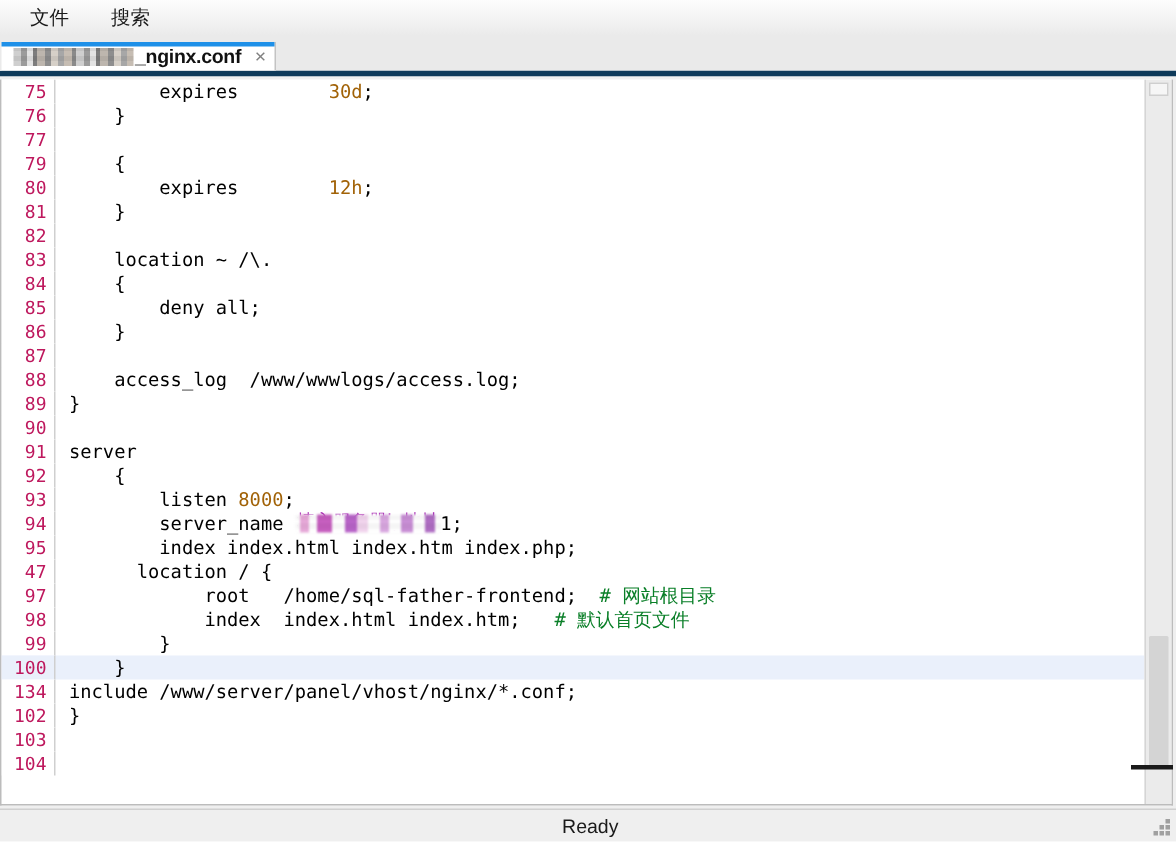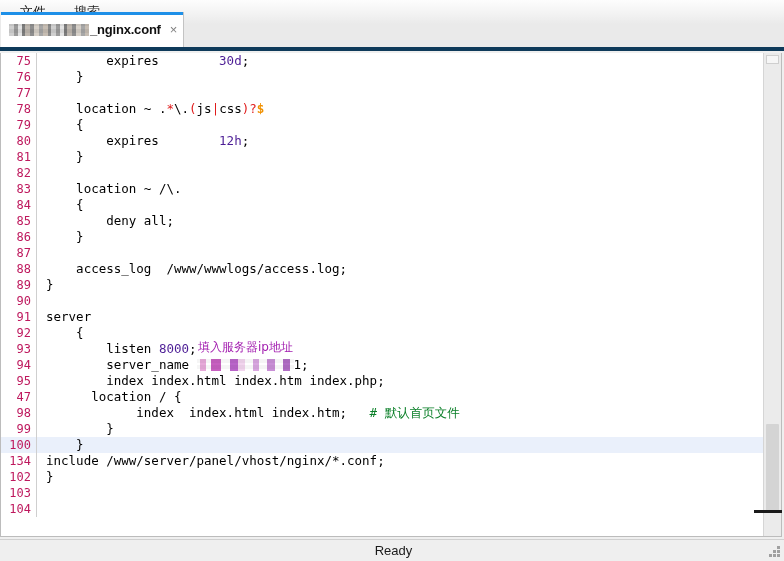--- a/index.html
+++ b/index.html
@@ -50,21 +50,21 @@
     height: 23px;
     background: #eaeaea;
     position: relative;
     flex: none;
     display: flex;
     align-items: flex-end;
     box-sizing: border-box;
   }
   .tab {
     position: relative;
-    height: 35px;
+    height: 19px;
     background: #ffffff;
     border-right: 1px solid #c3c3c3;
     border-left: 1px solid #eaeaea;
     display: flex;
     align-items: center;
     padding: 0 6px 0 8px;
     box-sizing: border-box;
     cursor: default;
     min-width: 150px;
   }
@@ -171,21 +171,21 @@
   }
   .row.current .gutter-cell { background: #eaf0fb; }
   .code-cell {
     padding-left: 9px;
     white-space: pre;
     color: #000000;
     flex: 1 1 auto;
   }
 
   
-  .tk-num    { color: #4c1d95; }
+  .tk-num    { color: #a16207; }
   .tk-rx     { color: #e01b1b; }
   .tk-dollar { color: #f09000; font-weight: bold; }
   .tk-cmt    { color: #0a7f28; }
   .tk-note   { color: #a21caf; font-family: "DejaVu Sans", sans-serif; font-size: 12px; }
 
   .redact-ip {
     display: inline-block;
     width: 97px;
     height: 12px;
     vertical-align: -2px;
@@ -291,40 +291,40 @@
   </div>
 
   <div class="dark-rule"></div>
 
   <div class="editor-outer">
     <div class="editor-frame">
       <div class="code-area" id="code-area">
           <div class="row"><div class="gutter-cell">75</div><div class="code-cell"><span>        expires        </span><span class="tk-num">30d</span><span>;</span></div></div>
           <div class="row"><div class="gutter-cell">76</div><div class="code-cell"><span>    }</span></div></div>
           <div class="row"><div class="gutter-cell">77</div><div class="code-cell"><span></span></div></div>
-          <div class="row"><div class="gutter-cell">78</div><div class="code-cell"><span>    location </span><span>~</span><span> .</span><span class="tk-rx">*</span><span>\.</span><span class="tk-rx">(</span><span>js</span><span class="tk-rx">|</span><span>css</span><span class="tk-rx">)</span><span class="tk-rx">?</span><span class="tk-dollar">$</span></div></div>
           <div class="row"><div class="gutter-cell">79</div><div class="code-cell"><span>    {</span></div></div>
           <div class="row"><div class="gutter-cell">80</div><div class="code-cell"><span>        expires        </span><span class="tk-num">12h</span><span>;</span></div></div>
           <div class="row"><div class="gutter-cell">81</div><div class="code-cell"><span>    }</span></div></div>
           <div class="row"><div class="gutter-cell">82</div><div class="code-cell"><span></span></div></div>
           <div class="row"><div class="gutter-cell">83</div><div class="code-cell"><span>    location ~ /\.</span></div></div>
           <div class="row"><div class="gutter-cell">84</div><div class="code-cell"><span>    {</span></div></div>
           <div class="row"><div class="gutter-cell">85</div><div class="code-cell"><span>        deny all;</span></div></div>
           <div class="row"><div class="gutter-cell">86</div><div class="code-cell"><span>    }</span></div></div>
           <div class="row"><div class="gutter-cell">87</div><div class="code-cell"><span></span></div></div>
           <div class="row"><div class="gutter-cell">88</div><div class="code-cell"><span>    access_log  /www/wwwlogs/access.log;</span></div></div>
           <div class="row"><div class="gutter-cell">89</div><div class="code-cell"><span>}</span></div></div>
           <div class="row"><div class="gutter-cell">90</div><div class="code-cell"><span></span></div></div>
           <div class="row"><div class="gutter-cell">91</div><div class="code-cell"><span>server</span></div></div>
           <div class="row"><div class="gutter-cell">92</div><div class="code-cell"><span>    {</span></div></div>
           <div class="row"><div class="gutter-cell">93</div><div class="code-cell"><span>        listen </span><span class="tk-num">8000</span><span>;</span></div></div>
           <span class="tk-note" style="position: absolute; left: 197px; top: 286px; white-space: nowrap;">填入服务器ip地址</span>
           <div class="row"><div class="gutter-cell">94</div><div class="code-cell"><span>        server_name </span><span class="redact-ip"></span><span>1;</span></div></div>
           <div class="row"><div class="gutter-cell">95</div><div class="code-cell"><span>        index index.html index.htm index.php;</span></div></div>
           <div class="row"><div class="gutter-cell">47</div><div class="code-cell"><span>      location / {</span></div></div>
+          <div class="row"><div class="gutter-cell">97</div><div class="code-cell"><span>            root   /home/sql-father-frontend;  </span><span class="tk-cmt"># 网站根目录</span></div></div>
           <div class="row"><div class="gutter-cell">98</div><div class="code-cell"><span>            index  index.html index.htm;   </span><span class="tk-cmt"># 默认首页文件</span></div></div>
           <div class="row"><div class="gutter-cell">99</div><div class="code-cell"><span>        }</span></div></div>
           <div class="row current"><div class="gutter-cell">100</div><div class="code-cell"><span>    }</span></div></div>
           <div class="row"><div class="gutter-cell">134</div><div class="code-cell"><span>include /www/server/panel/vhost/nginx/*.conf;</span></div></div>
           <div class="row"><div class="gutter-cell">102</div><div class="code-cell"><span>}</span></div></div>
           <div class="row"><div class="gutter-cell">103</div><div class="code-cell"><span></span></div></div>
           <div class="row"><div class="gutter-cell">104</div><div class="code-cell"><span></span></div></div>
         </div>
       <div class="vscroll">
         <div class="vscroll-btn-top"></div>

